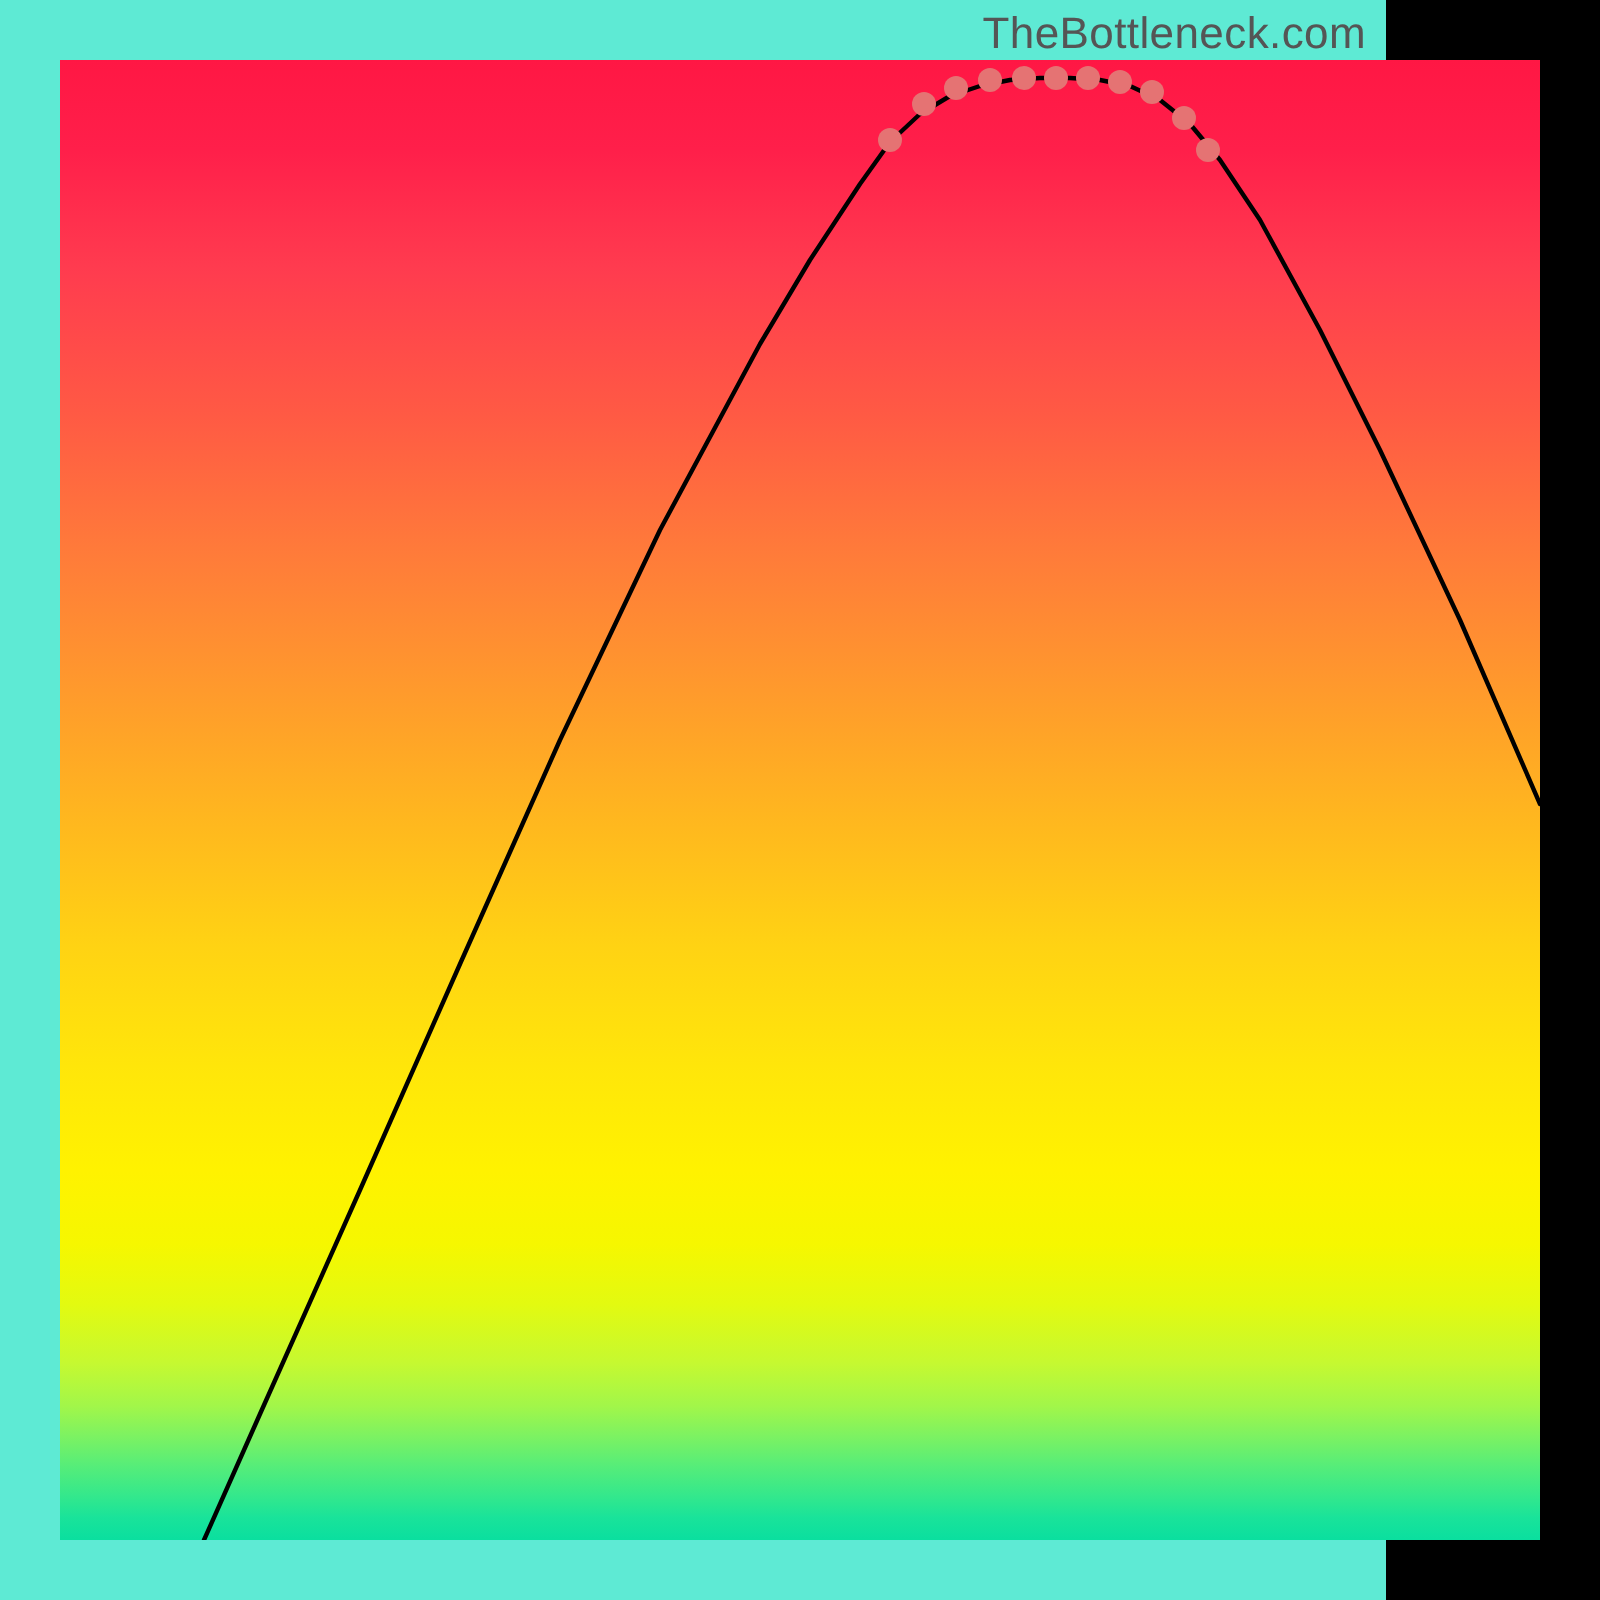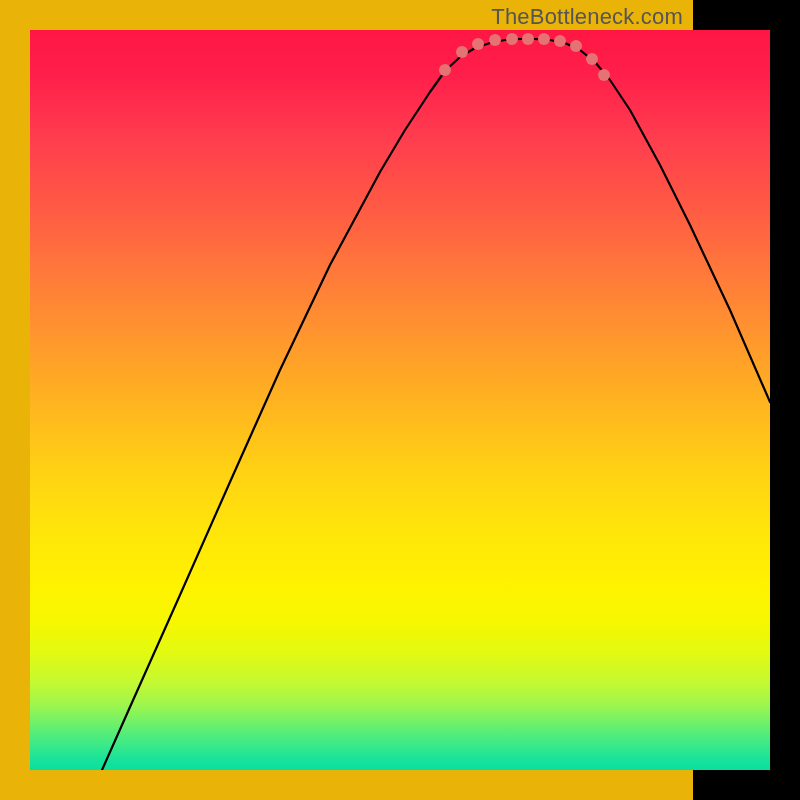--- a/index.html
+++ b/index.html
@@ -8,21 +8,21 @@
     width: 800px;
     height: 800px;
     background: #000;
     overflow: hidden;
     font-family: Arial, Helvetica, sans-serif;
   }
   .frame {
     position: relative;
     width: 693px;
     height: 800px;
-    background: #eab308;
+    background: #5eead4;
   }
   .watermark {
     position: absolute;
     top: 4px;
     right: 10px;
     color: #555;
     font-size: 22px;
     font-weight: 500;
     letter-spacing: 0.2px;
     z-index: 5;

